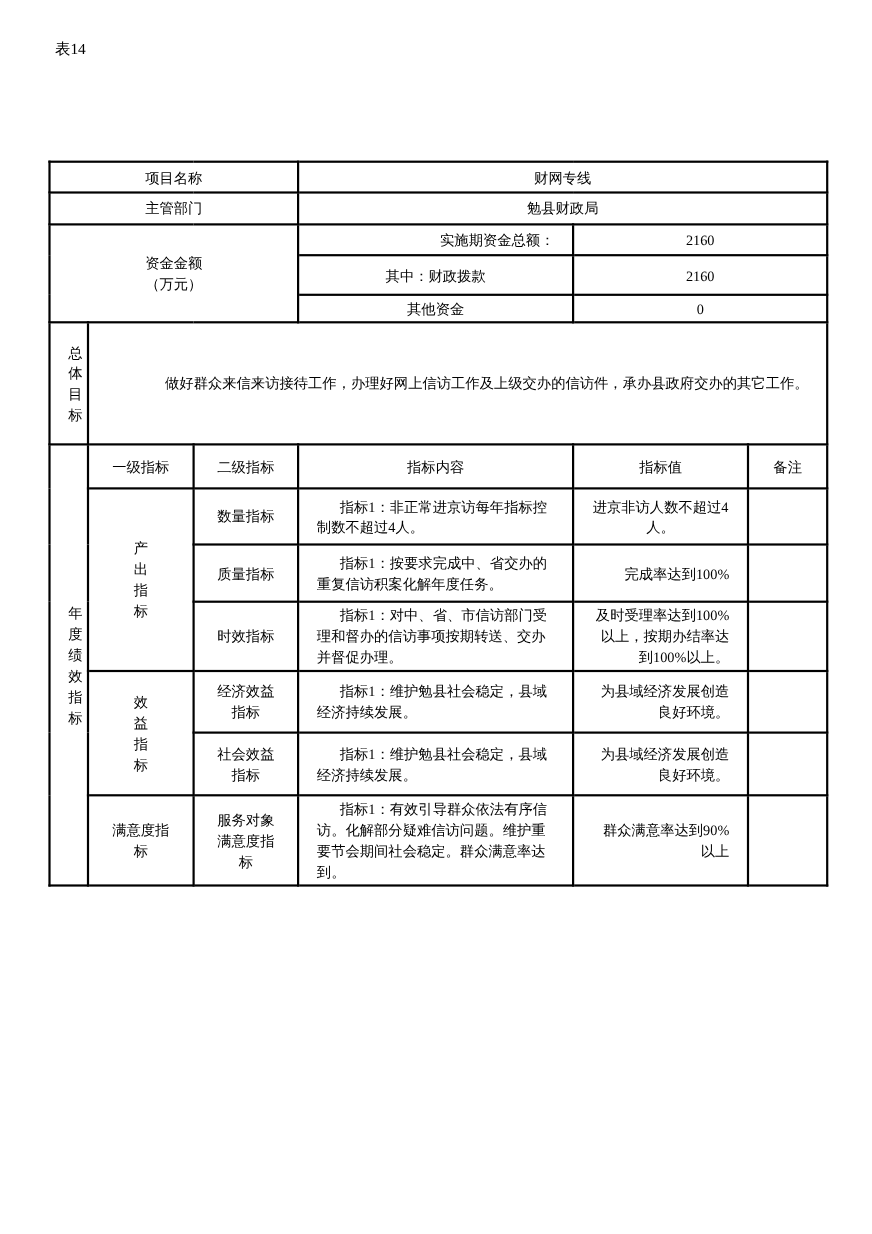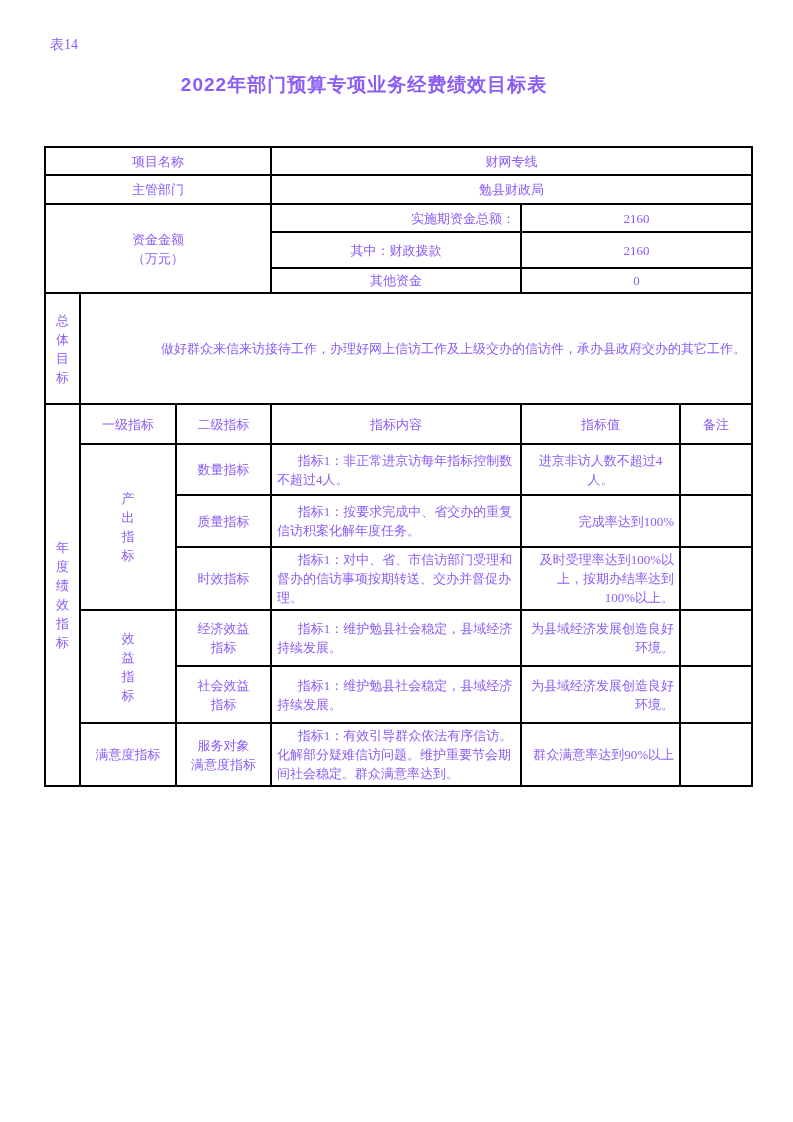--- a/index.html
+++ b/index.html
@@ -1,35 +1,35 @@
 <!DOCTYPE html>
 <html><head>
 <meta charset="utf-8">
 <style>
   html,body{margin:0;padding:0;background:#888;}
   .page{
     width:793px;height:1122px;background:#ffffff;position:relative;
-    font-family:"Liberation Serif","DejaVu Serif",serif;color:#8b5cf6;
+    font-family:"Liberation Serif","DejaVu Serif",serif;color:#000000;
     overflow:hidden;box-sizing:border-box;
   }
   .sheet-label{
     position:absolute;left:50px;top:36px;font-size:14px;
   }
   .doc-title{
     position:absolute;left:44px;top:72px;width:640px;text-align:center;
     font-family:"Liberation Sans","DejaVu Sans",sans-serif;
     font-weight:700;font-size:19px;letter-spacing:1px;
   }
   table.main{
     position:absolute;left:44px;top:146px;
     border-collapse:collapse;table-layout:fixed;width:707px;
   }
   table.main td{
     border:2px solid #000;font-size:13px;line-height:19px;
-    vertical-align:middle;padding:2px 5px;box-sizing:border-box;
+    vertical-align:middle;padding:2px 16px;box-sizing:border-box;
     overflow:hidden;
   }
   .c{text-align:center;}
   .l{text-align:right;}
   .pre{white-space:pre-line;}
   .stack{white-space:pre-line;text-align:center;line-height:20px;}
   .stx{line-height:22px;}   
   .stg{line-height:27px;}   
   .goal{padding-left:9px;padding-right:9px;}
   .content{text-align:left;text-indent:1.6em;padding:2px 4px;border-radius:13px;}
@@ -40,21 +40,20 @@
   .r6{height:111px}.r7{height:40px}.r8{height:51px}.r9{height:52px}.r10{height:62px}
   .r11{height:56px}.r12{height:57px}.r13{height:61px}
 </style>
 </head>
 <body>
 
 <div class="page">
 
   <div class="sheet-label">表14</div>
 
-  <div class="doc-title">2022年部门预算专项业务经费绩效目标表</div>
 
   <table class="main">
     <colgroup>
       <col style="width:35px">
         <col style="width:96px">
         <col style="width:95px">
       <col style="width:250px">
         <col style="width:159px">
         <col style="width:72px">
     </colgroup>

